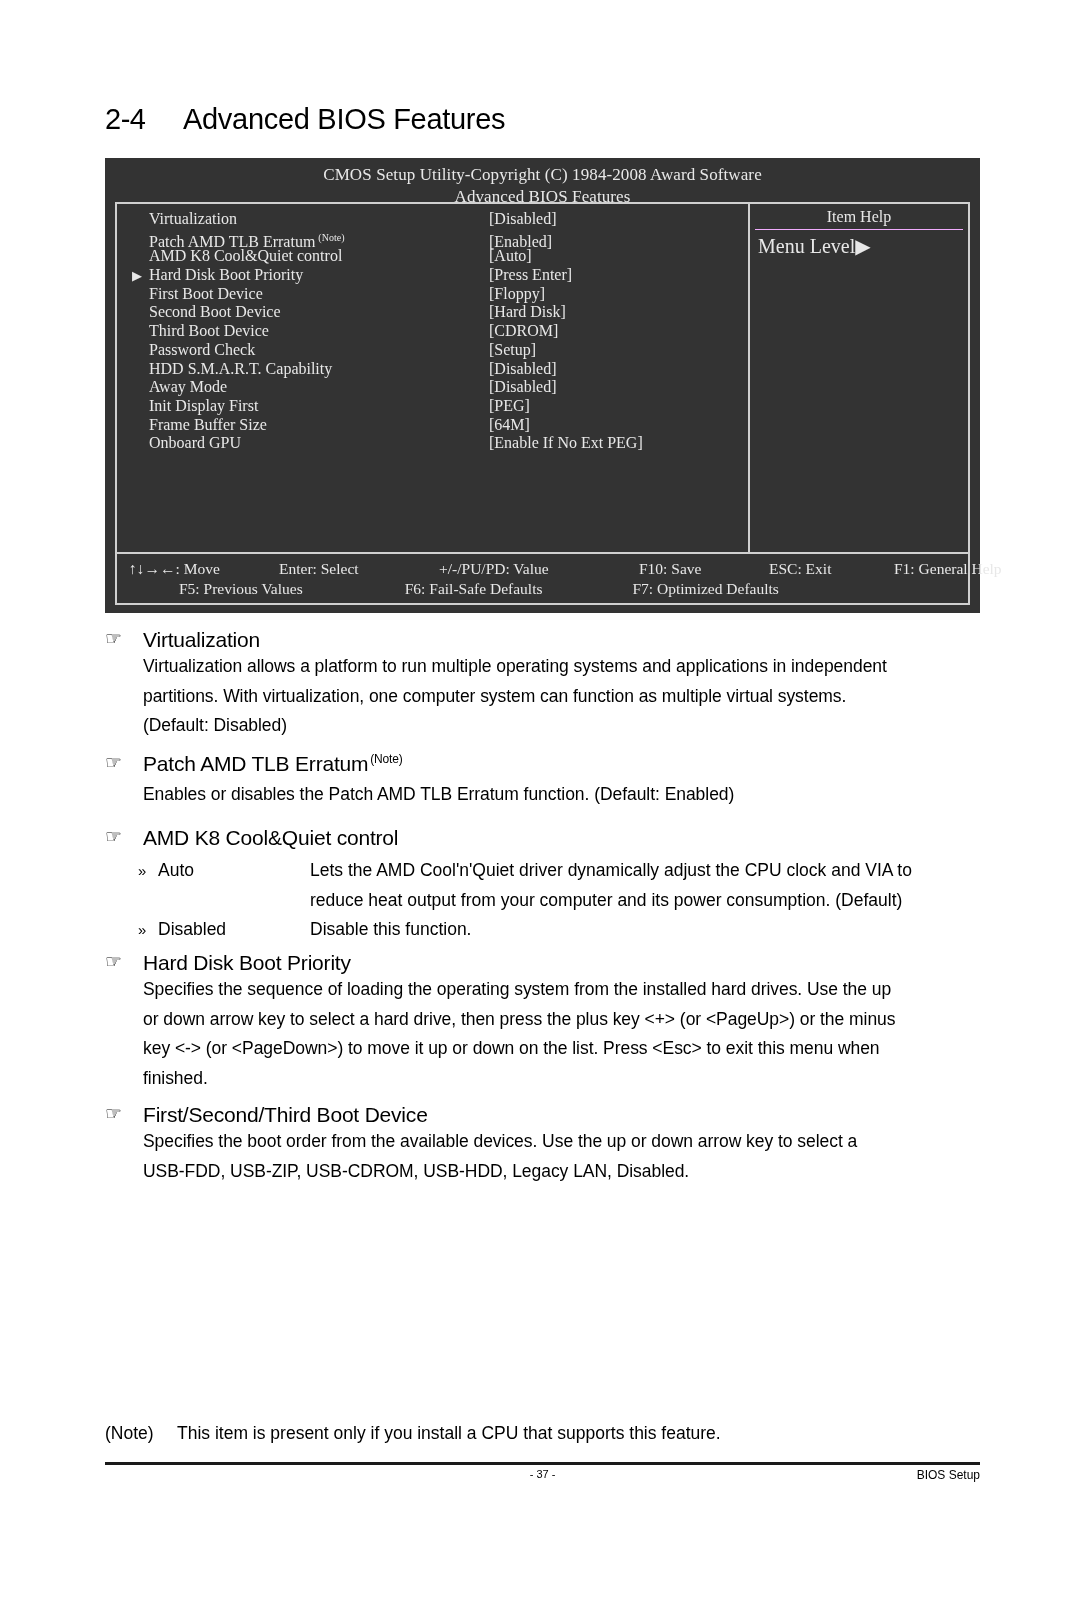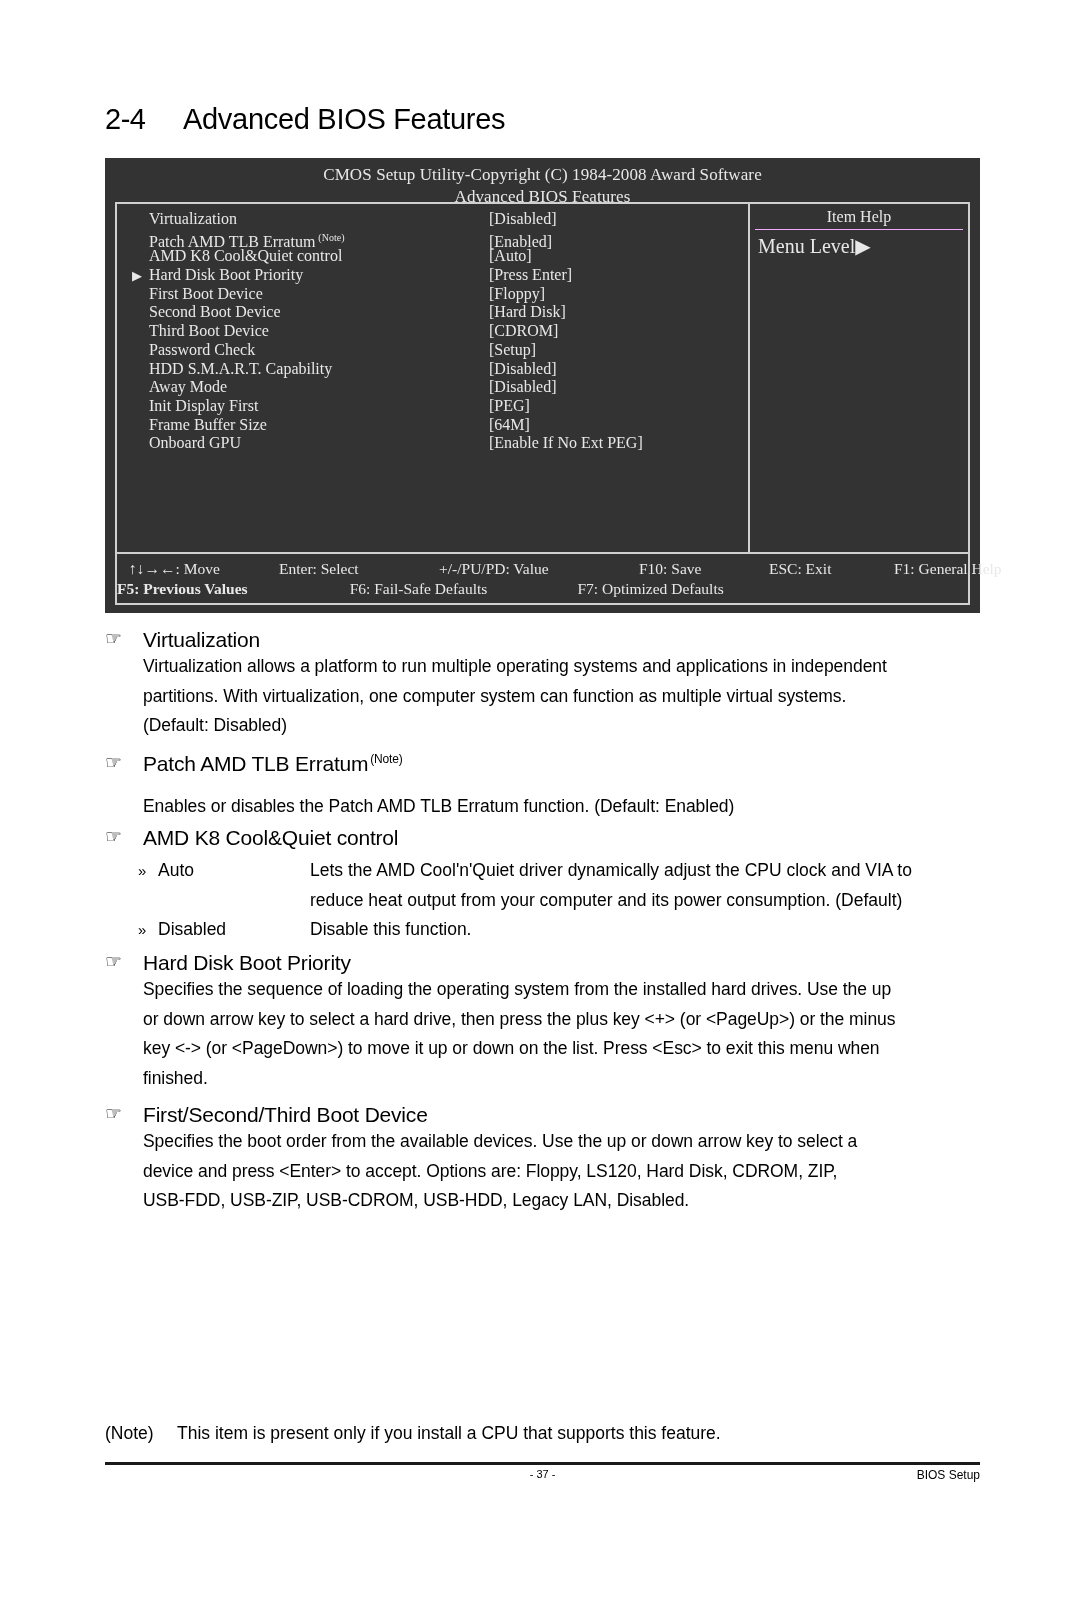--- a/index.html
+++ b/index.html
@@ -340,21 +340,21 @@
     <div class="bios-keys">
       <div class="bios-keys-row" id="bios-keys-row1">
           <span class="k" style="width: 150px; padding-left: 12px;">↑↓→←: Move</span>
           <span class="k" style="width: 160px; padding-left: 0px;">Enter: Select</span>
           <span class="k" style="width: 200px; padding-left: 0px;">+/-/PU/PD: Value</span>
           <span class="k" style="width: 130px; padding-left: 0px;">F10: Save</span>
           <span class="k" style="width: 125px; padding-left: 0px;">ESC: Exit</span>
           <span class="k" style="padding-left: 0px;">F1: General Help</span>
         </div>
       <div class="bios-keys-row" id="bios-keys-row2">
-          <span class="k" style=" font-weight: bold;">F5: Previous Values</span>
+          <span class="k" style="padding-left: 62px;">F5: Previous Values</span>
           <span class="k" style="padding-left: 102px;">F6: Fail-Safe Defaults</span>
           <span class="k" style="padding-left: 90px;">F7: Optimized Defaults</span>
         </div>
     </div>
   </div>
 </div>
 
 <div class="section" style="top:628px">
   <div class="sec-head">
     <span class="hand-icon">☞</span>
@@ -365,21 +365,21 @@
   <div class="para">(Default: Disabled)</div>
 </div>
 
 <div class="section" style="top:752px">
   <div class="sec-head">
     <span class="hand-icon">☞</span>
     <span class="sec-head-text">
       <span>Patch AMD TLB Erratum</span><span class="sup-note">(Note)</span>
     </span>
   </div>
-  <div class="para" style="margin-top:16px">Enables or disables the Patch AMD TLB Erratum function. (Default: Enabled)</div>
+  <div class="para" style="margin-top:4px">Enables or disables the Patch AMD TLB Erratum function. (Default: Enabled)</div>
 </div>
 
 <div class="section" style="top:826px">
   <div class="sec-head">
     <span class="hand-icon">☞</span>
     <span class="sec-head-text">AMD K8 Cool&amp;Quiet control</span>
   </div>
 
   <div class="opt-row" style="margin-top:6px">
     <span class="opt-bullet">»</span>
@@ -405,21 +405,20 @@
   <div class="para">key &lt;-&gt; (or &lt;PageDown&gt;) to move it up or down on the list. Press &lt;Esc&gt; to exit this menu when</div>
   <div class="para">finished.</div>
 </div>
 
 <div class="section" style="top:1103px">
   <div class="sec-head">
     <span class="hand-icon">☞</span>
     <span class="sec-head-text">First/Second/Third Boot Device</span>
   </div>
   <div class="para">Specifies the boot order from the available devices. Use the up or down arrow key to select a</div>
-  <div class="para">device and press &lt;Enter&gt; to accept. Options are: Floppy, LS120, Hard Disk, CDROM, ZIP,</div>
   <div class="para">USB-FDD, USB-ZIP, USB-CDROM, USB-HDD, Legacy LAN, Disabled.</div>
 </div>
 
 <div class="footnote">
   <span class="footnote-tag">(Note)</span>
   <span>This item is present only if you install a CPU that supports this feature.</span>
 </div>
 
 <div class="footer-rule"></div>
 <div class="footer">

